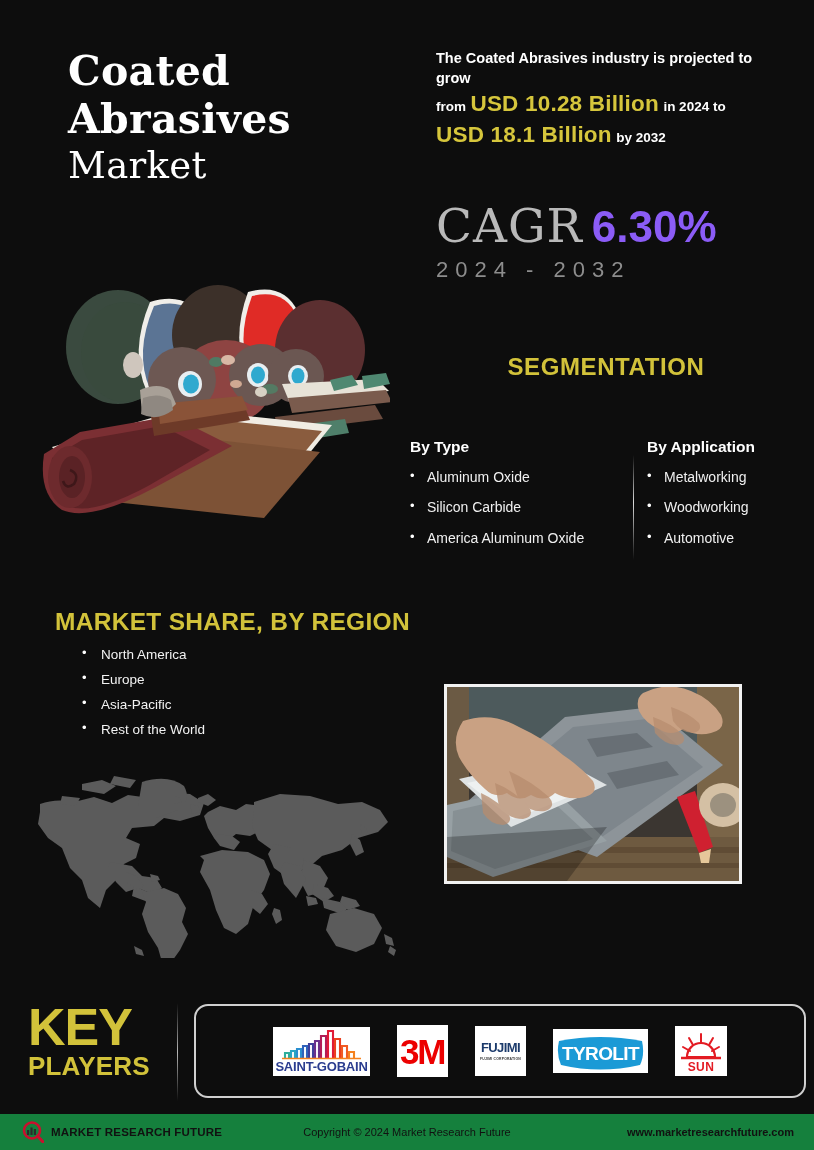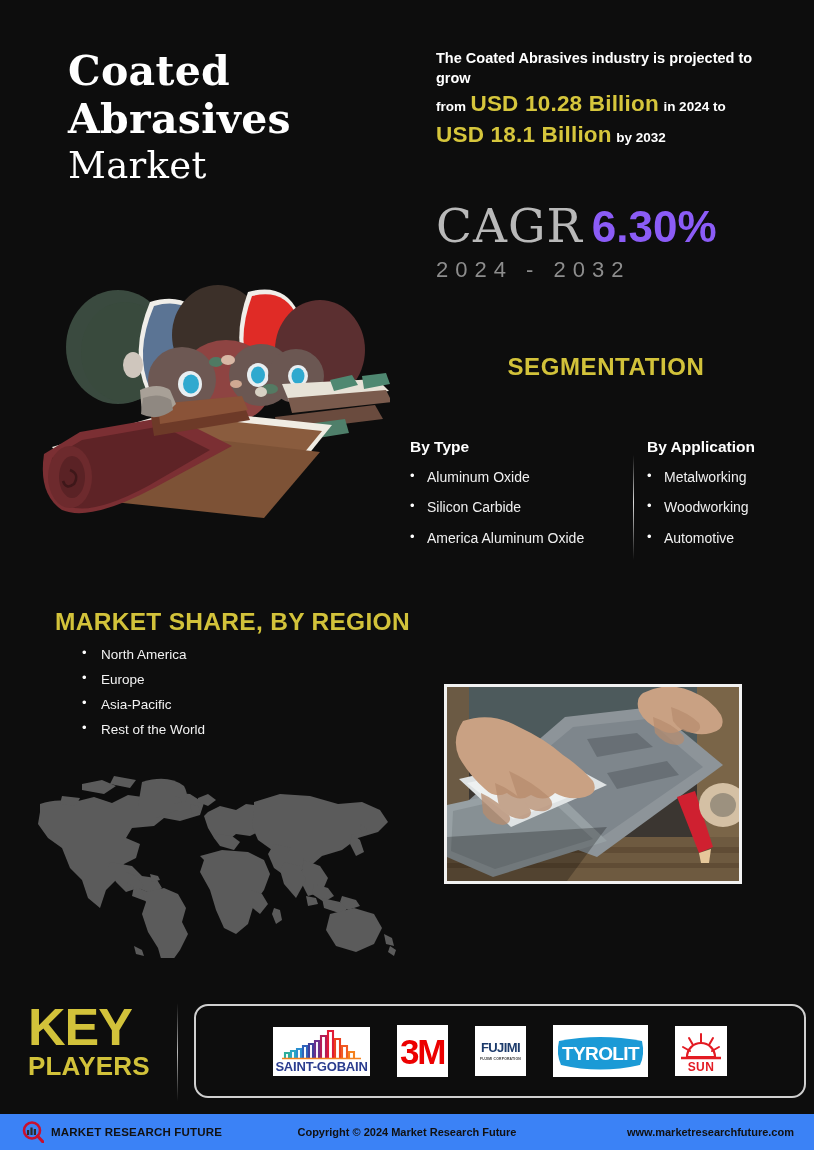--- a/index.html
+++ b/index.html
@@ -104,34 +104,34 @@
   .kp-box{
     position:absolute;left:194px;top:1004px;width:612px;height:94px;
     border:2px solid #cfcfcf;border-radius:14px;box-sizing:border-box;
     display:flex;align-items:center;justify-content:center;gap:27px;
   }
   .logo{background:#ffffff;display:flex;align-items:center;justify-content:center;overflow:hidden;}
   .logo svg{display:block;}
   .logo-sg{width:97px;height:49px;}
   .logo-3m{width:51px;height:52px;}
   .logo-fj{width:51px;height:50px;}
-  .logo-ty{width:95px;height:52px;}
+  .logo-ty{width:95px;height:44px;}
   .logo-sn{width:52px;height:50px;}
 
   
   .footer{
-    position:absolute;left:0;bottom:0;width:814px;height:36px;background:#3b82f6;
+    position:absolute;left:0;bottom:0;width:814px;height:36px;background:#15803d;
     display:flex;align-items:center;
   }
   .f-logo{display:flex;align-items:center;gap:7px;margin-left:22px;}
   .f-logo-mark{width:22px;height:22px;}
   .f-logo-text{color:#111;font-weight:700;font-size:11.5px;letter-spacing:.2px;}
   .f-copy{
     position:absolute;left:0;right:0;text-align:center;
-    color:#111;font-weight:700;font-size:11px;
+    color:#111;font-weight:400;font-size:11px;
   }
   .f-url{
     position:absolute;right:20px;color:#111;font-weight:700;font-size:11px;
   }
 </style>
 </head>
 <body>
 
 <div class="stage">
 

